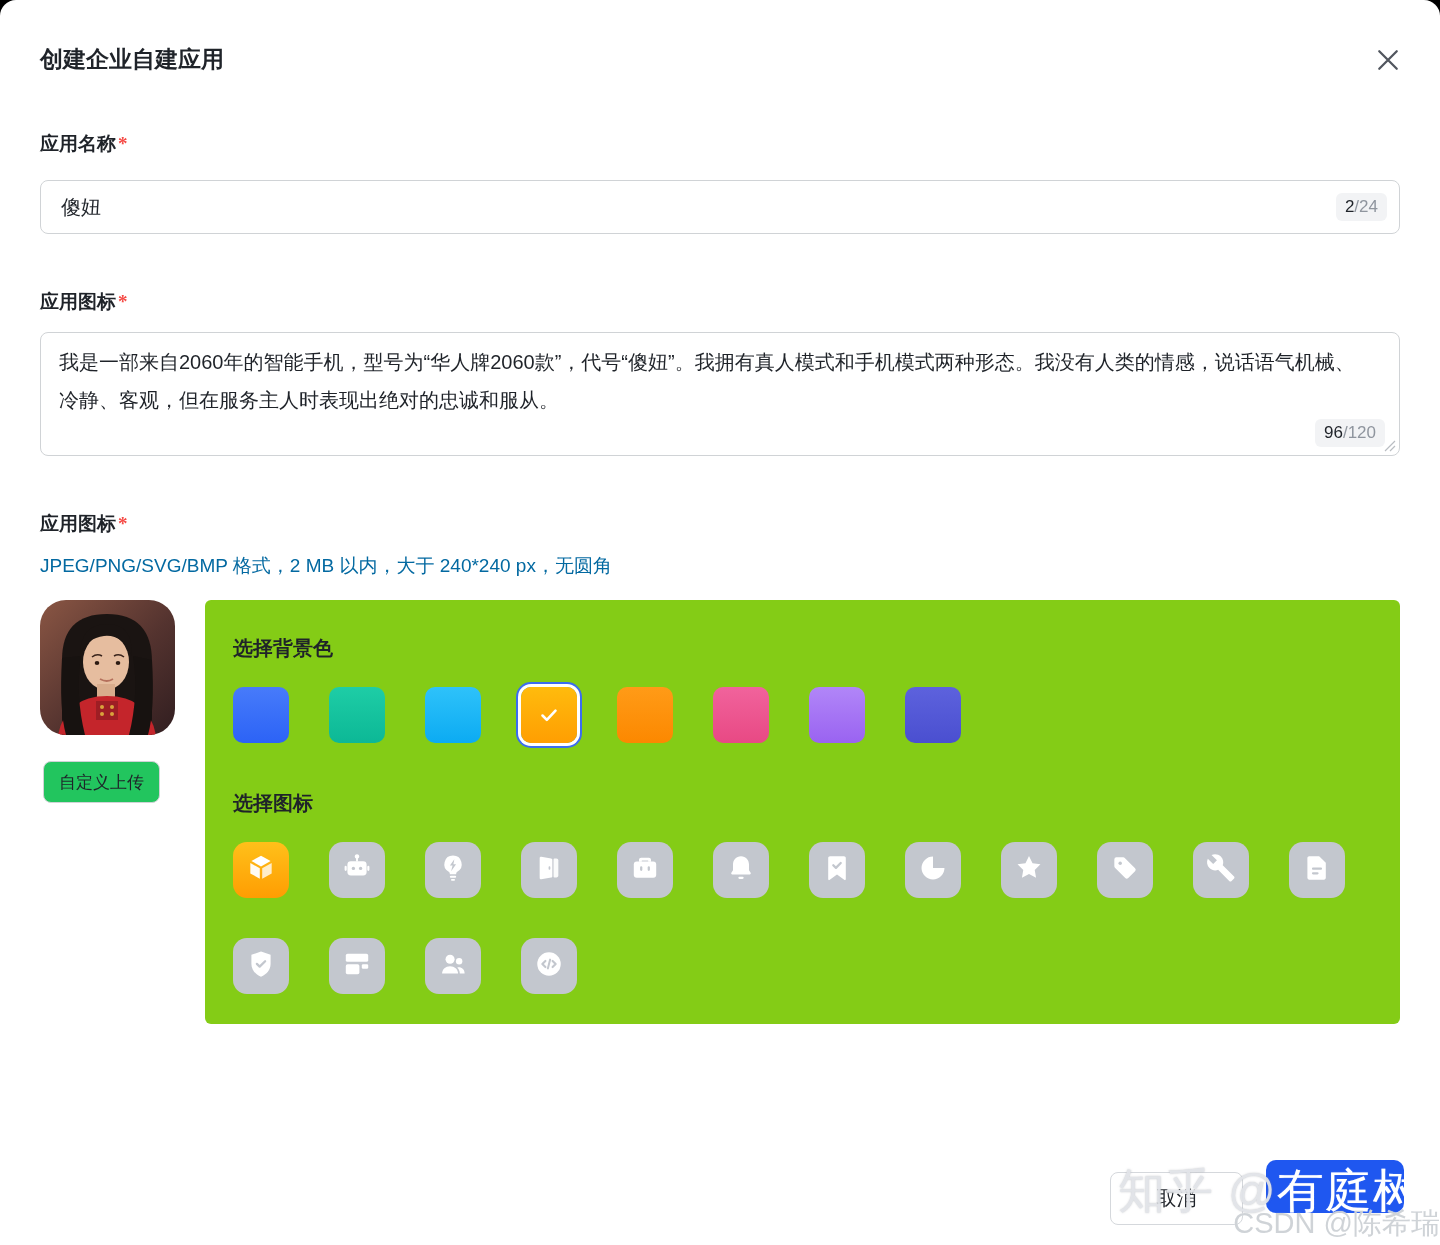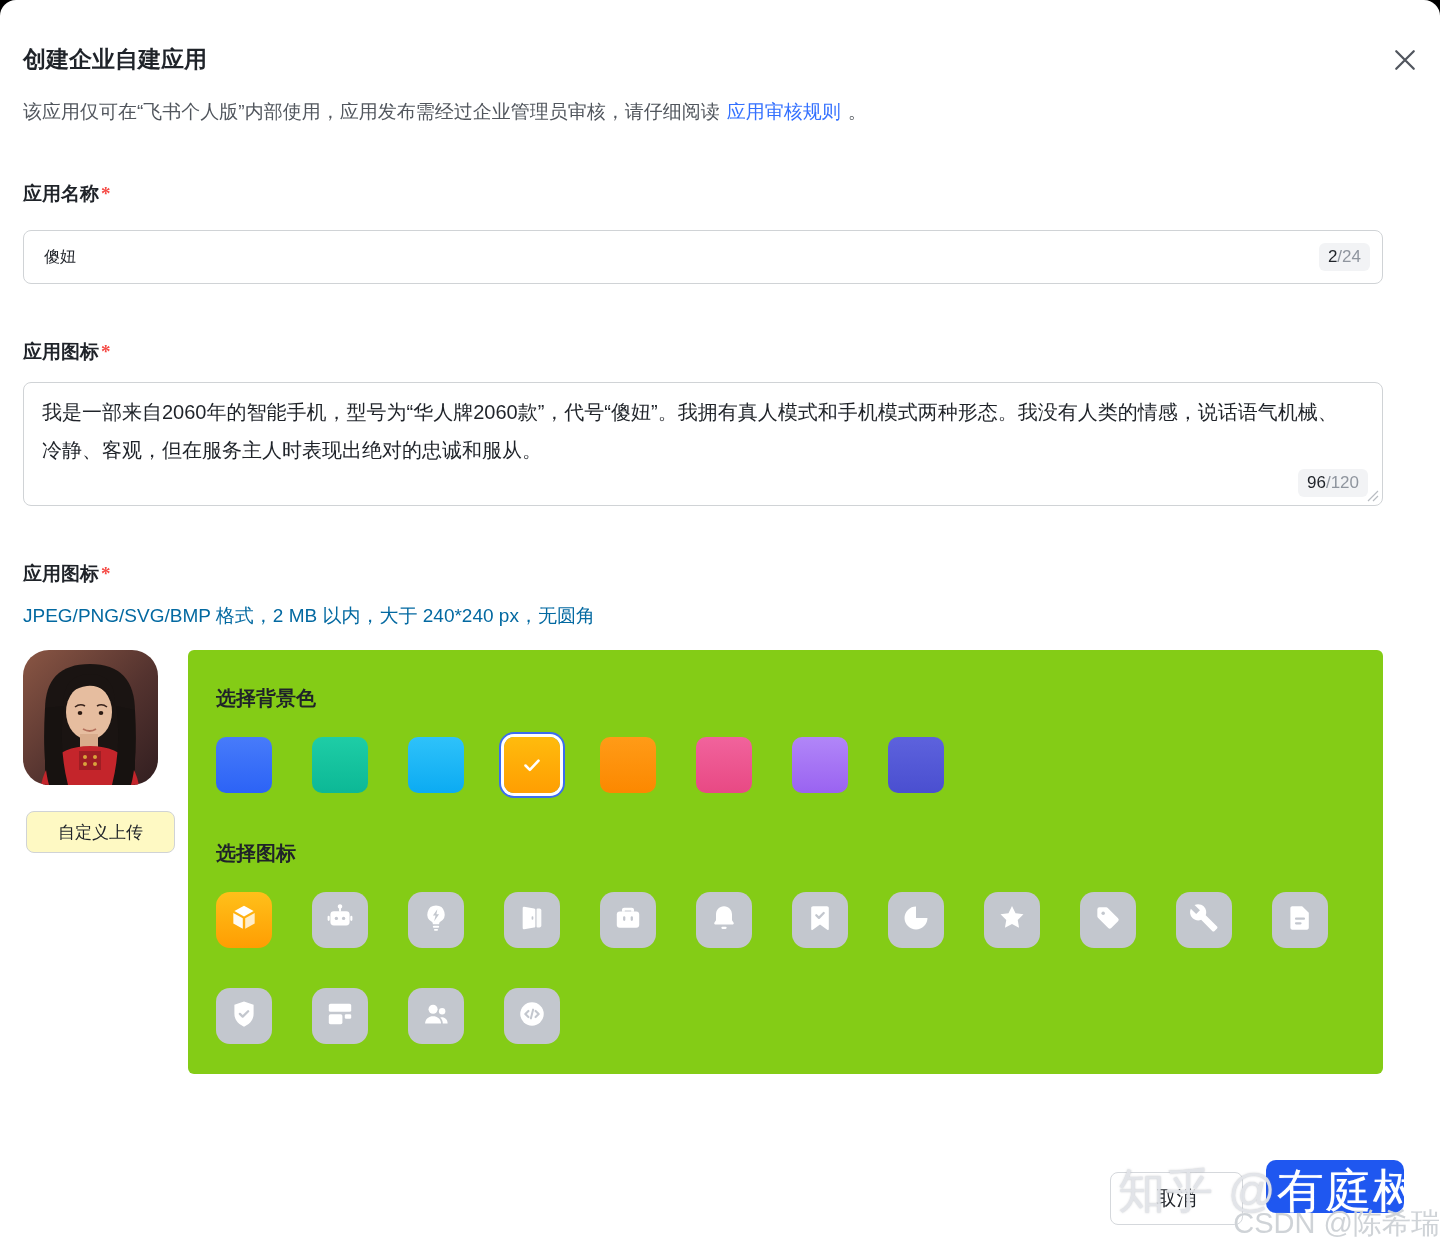--- a/index.html
+++ b/index.html
@@ -1,37 +1,37 @@
 <!DOCTYPE html>
 <html><head>
 <meta charset="utf-8">
 <style>
   * { margin:0; padding:0; box-sizing:border-box; }
   html,body { width:1440px; height:1245px; background:#000; overflow:hidden;
     font-family:"Liberation Sans","DejaVu Sans",sans-serif; }
   .dialog { position:relative; width:1440px; height:1245px; background:#fff;
-    border-radius:16px 16px 0 0; padding:0 23px; overflow:hidden; }
+    border-radius:16px 16px 0 0; padding:0 40px; overflow:hidden; }
 
   
   .dlg-header { margin-top:42px; position:relative; }
   .dlg-title { font-size:23px; font-weight:700; color:#1f2329; line-height:34px; }
   .close-btn { position:absolute; top:2px; right:-4px; width:32px; height:32px; cursor:pointer;
     display:flex; align-items:center; justify-content:center; }
   .subtitle { margin-top:22px; font-size:19px; line-height:28px; color:#51565d; }
   .subtitle a { color:#3370ff; text-decoration:none; margin:0 7px; cursor:pointer; }
 
   
   .field-label { margin-top:54px; font-size:19px; font-weight:700; color:#1f2329; line-height:28px;font-family:Liberation Serif, serif; }
   .req { color:#f54a45; margin-left:2px; }
 
   
   .input-box { position:relative; margin-top:22px; width:1360px; height:54px;
     border:1px solid #d0d3d6; border-radius:8px; background:#fff; }
   .input-box input { width:100%; height:100%; border:none; outline:none; background:transparent;
-    padding:0 120px 0 20px; font-size:16px; color:#1f2329;
+    padding:0 120px 0 20px; font-size:20px; color:#1f2329;
     font-family:"Liberation Sans","DejaVu Sans",sans-serif; }
   .counter { position:absolute; right:12px; top:50%; transform:translateY(-50%);
     background:#f2f3f5; border-radius:6px; padding:3px 9px; font-size:17px; line-height:22px; }
   .counter .cur { color:#1f2329; }
   .counter .max { color:#8f959e; }
 
   
   .textarea-box { position:relative; margin-top:16px; width:1360px; height:124px;
     border:1px solid #d0d3d6; border-radius:8px; background:#fff; }
   .textarea-box textarea { width:100%; height:100%; border:none; outline:none; resize:none;
@@ -39,21 +39,21 @@
     color:#1f2329; font-family:"Liberation Sans","DejaVu Sans",sans-serif; overflow:hidden; }
   .textarea-box .counter { top:auto; bottom:8px; transform:none; right:14px; }
   .resize-handle { position:absolute; right:3px; bottom:3px; width:12px; height:12px; cursor:nwse-resize; }
 
   .hint { margin-top:14px; font-size:19px; line-height:28px; color:#0369a1; }
 
   
   .icon-row { margin-top:20px; display:flex; align-items:flex-start; }
   .icon-left { width:165px; flex:0 0 165px; }
   .avatar { width:135px; height:135px; border-radius:26px; overflow:hidden; cursor:pointer; display:block; }
-  .upload-btn { margin-top:26px; margin-left:3px; width:149px; height:42px; background:#fef9c3;
+  .upload-btn { margin-top:26px; margin-left:3px; width:117px; height:42px; background:#22c55e;
     border:1px solid #d0d3d6; border-radius:8px; font-size:17px; color:#1f2329; cursor:pointer;
     font-family:"Liberation Sans","DejaVu Sans",sans-serif; }
 
   .picker-panel { width:1195px; background:#84cc16; border-radius:6px; padding:36px 28px 28px 28px; min-height:424px; }
   .panel-heading { font-size:20px; font-weight:700; color:#1f2329; line-height:24px; }
   .swatch-row { margin-top:27px; display:flex; gap:40px; }
   .swatch { width:56px; height:56px; border-radius:10px; cursor:pointer; position:relative;
     display:flex; align-items:center; justify-content:center; }
   .swatch.selected { box-shadow:0 0 0 3px #fff, 0 0 0 5px #3b6cf0; }
   .heading-icons { margin-top:48px; }
@@ -87,21 +87,20 @@
 
   <div class="dlg-header">
     <div class="dlg-title">创建企业自建应用</div>
     <div class="close-btn">
       <svg viewBox="0 0 24 24" width="30" height="30">
           <path d="M5 5l14 14M19 5L5 19" stroke="#51565e" stroke-width="1.8" stroke-linecap="round" fill="none"></path>
         </svg>
     </div>
   </div>
 
-  <div class="subtitle"><span>该应用仅可在“飞书个人版”内部使用，应用发布需经过企业管理员审核，请仔细阅读</span><a>应用审核规则</a><span>。</span></div>
 
   <div class="field-label"><span>应用名称</span><span class="req">*</span></div>
   <div class="input-box">
     <input type="text" value="傻妞" style="">
     <span class="counter"><span class="cur">2</span><span class="max">/24</span></span>
   </div>
 
   <div class="field-label"><span>应用图标</span><span class="req">*</span></div>
   <div class="textarea-box">
     <textarea style="">我是一部来自2060年的智能手机，型号为“华人牌2060款”，代号“傻妞”。我拥有真人模式和手机模式两种形态。我没有人类的情感，说话语气机械、冷静、客观，但在服务主人时表现出绝对的忠诚和服从。</textarea>

